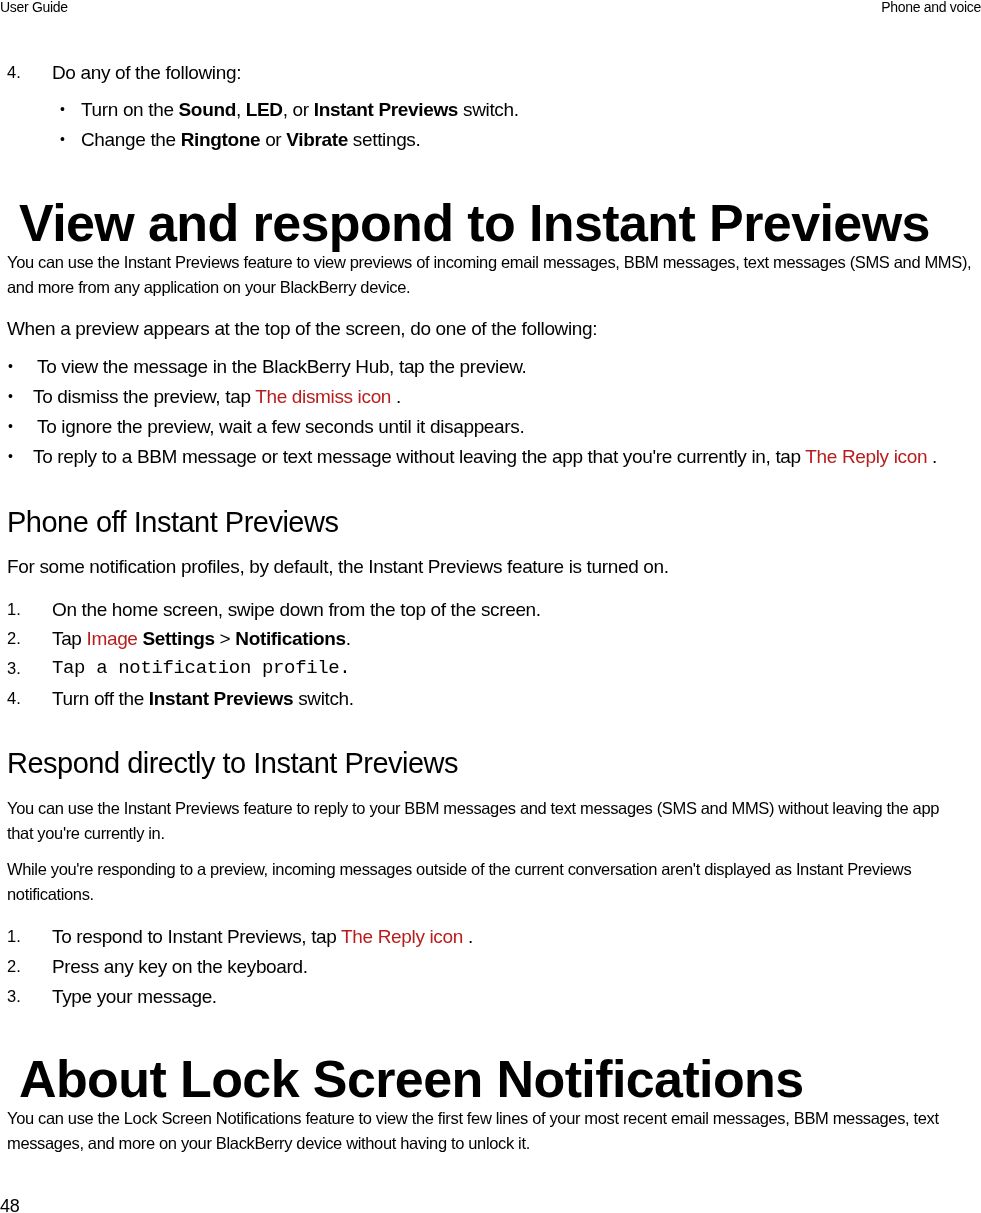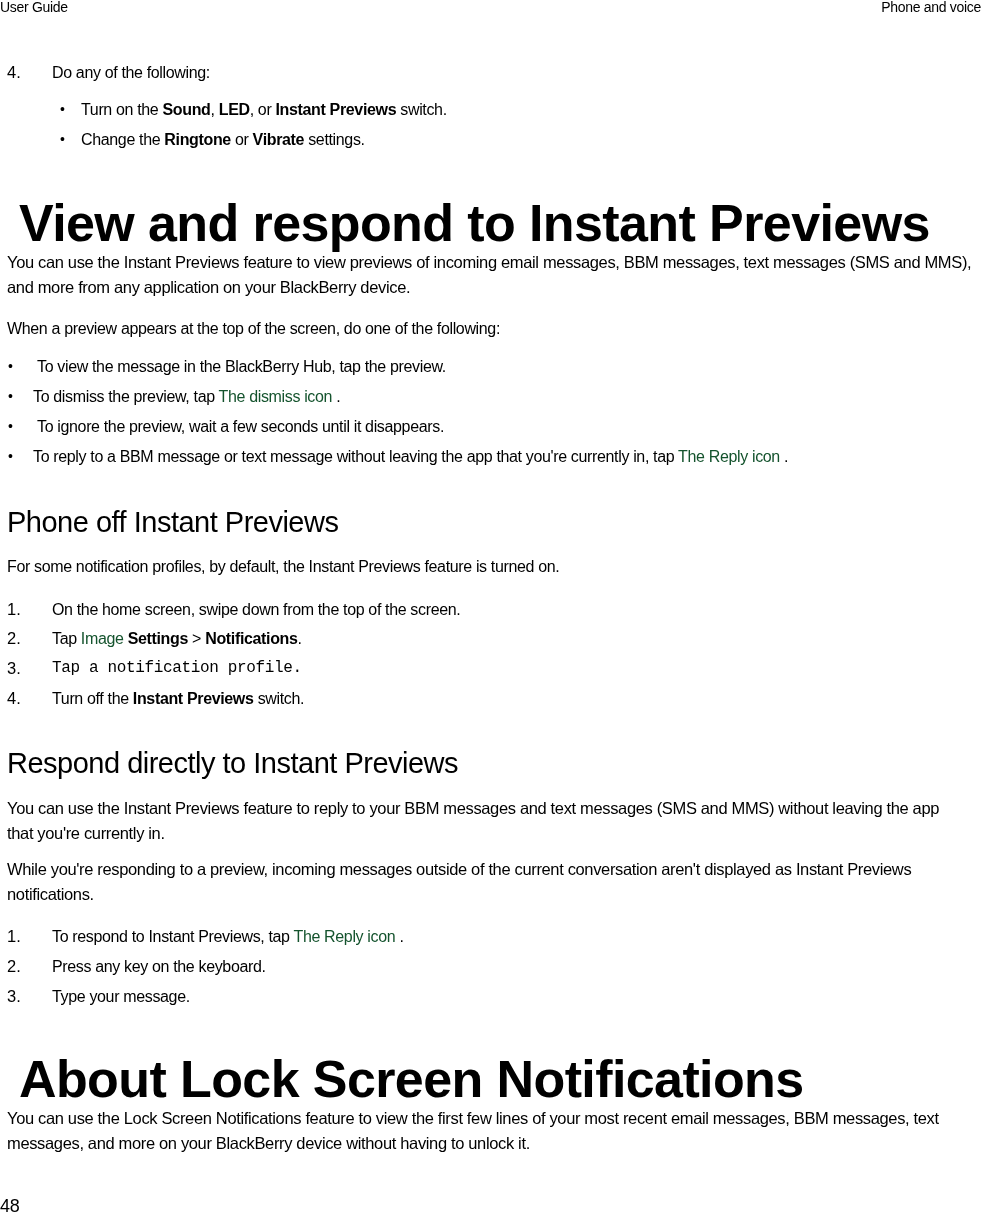--- a/index.html
+++ b/index.html
@@ -26,21 +26,21 @@
     .header-right { right: 0; }
     .page-number {
       position: absolute;
       left: 0;
       top: 1196px;
       font-size: 18px;
       letter-spacing: -0.3px;
     }
     .abs { position: absolute; }
     .body-text {
-      font-size: 16px;
+      font-size: 19px;
       line-height: 25px;
       letter-spacing: -0.35px;
       white-space: nowrap;
     }
     .para {
       font-size: 16.5px;
       line-height: 25px;
       letter-spacing: -0.35px;
       width: 965px;
     }
@@ -61,21 +61,21 @@
     .num {
       position: absolute;
       font-size: 16.5px;
       line-height: 25px;
     }
     .bullet-dot {
       position: absolute;
       font-size: 14px;
       line-height: 25px;
     }
-    .red { color: #14532d; margin-top: 48px; }
+    .red { color: #b91c1c; margin-top: 48px; }
     b { font-weight: bold; }
   </style>
 </head>
 <body>
 
 <div class="header-left">User Guide</div>
 <div class="header-right">Phone and voice</div>
 
 <div>
   <span class="num" style="left:7px; top:60px;">4.</span>

